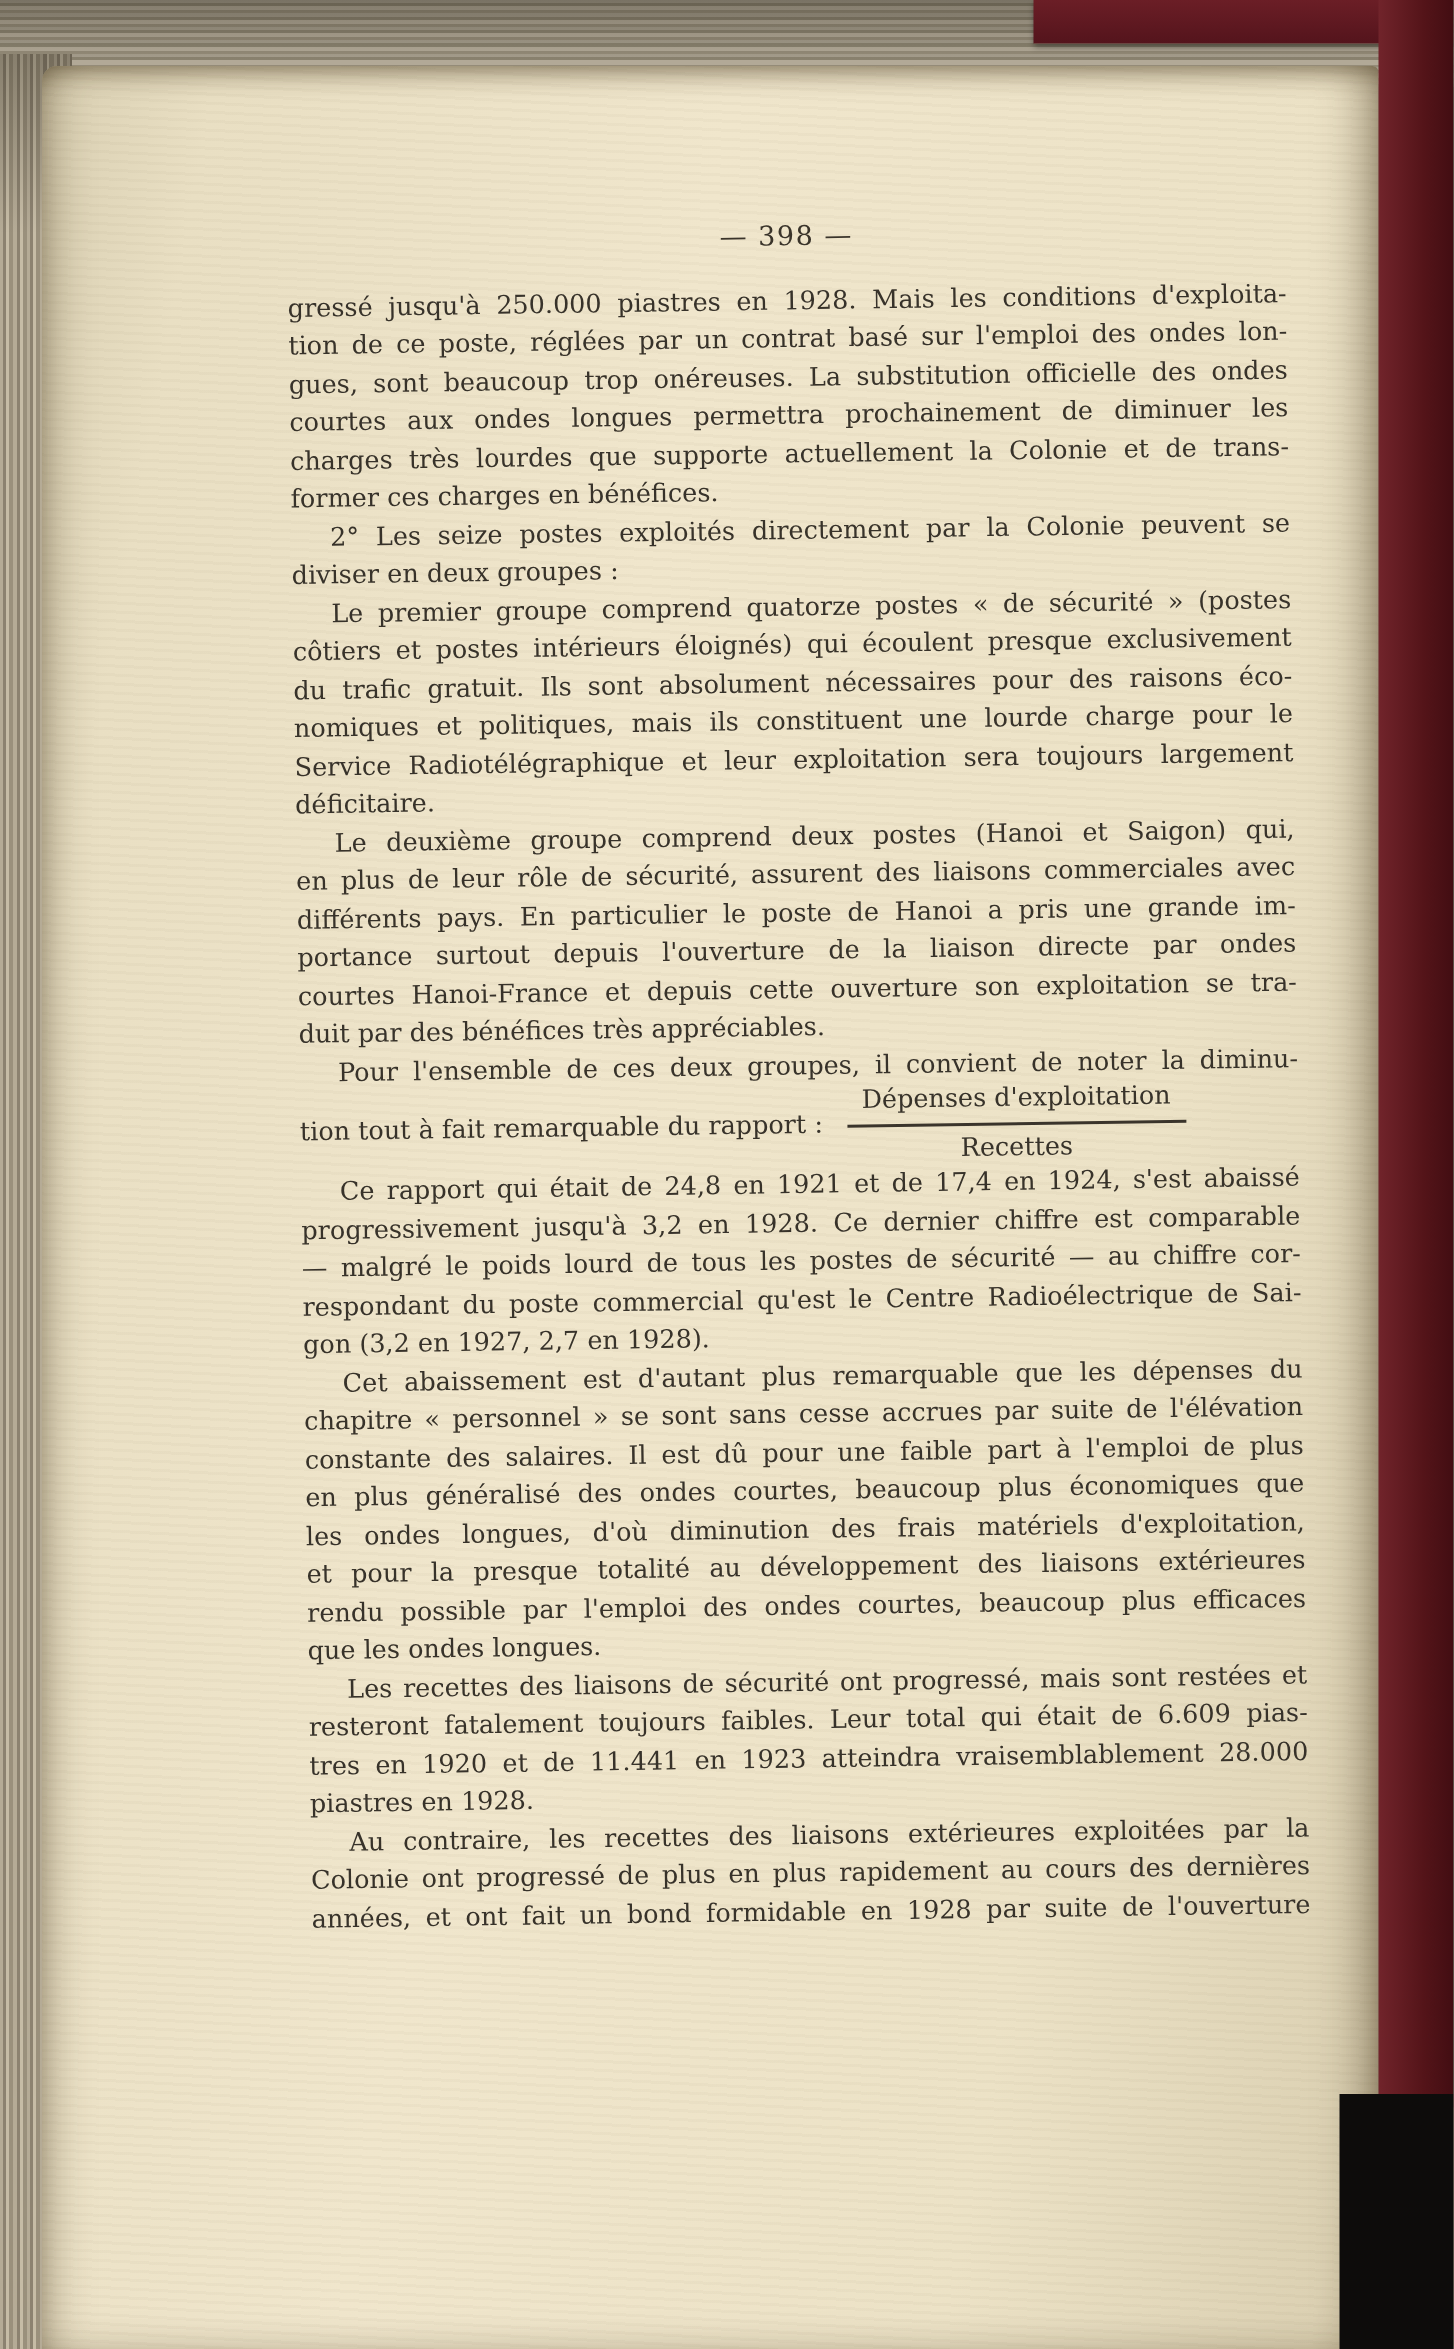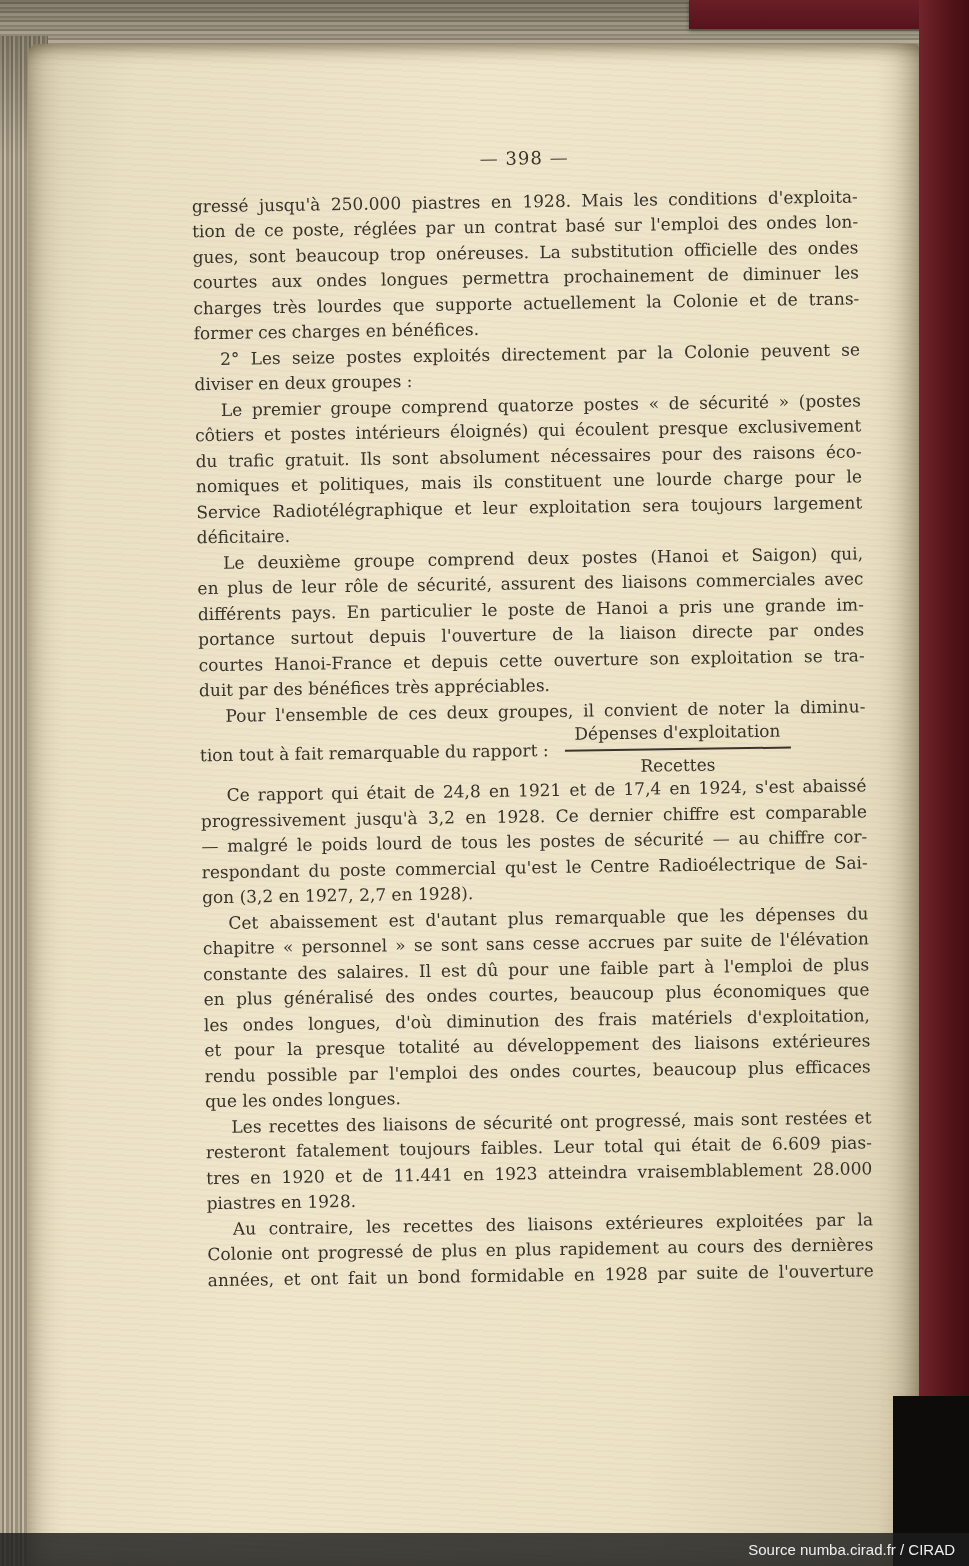--- a/index.html
+++ b/index.html
@@ -152,17 +152,14 @@
           <div class="line">années, et ont fait un bond formidable en 1928 par suite de l'ouverture</div>
         </div>
 
     </div>
   </div>
 
   <div class="cover-top"></div>
   <div class="cover-right"></div>
   <div class="black-corner"></div>
 
-  <div class="footer">
-    <span>Source numba.cirad.fr / CIRAD</span>
-  </div>
 
 </div>
 
 </body></html>

